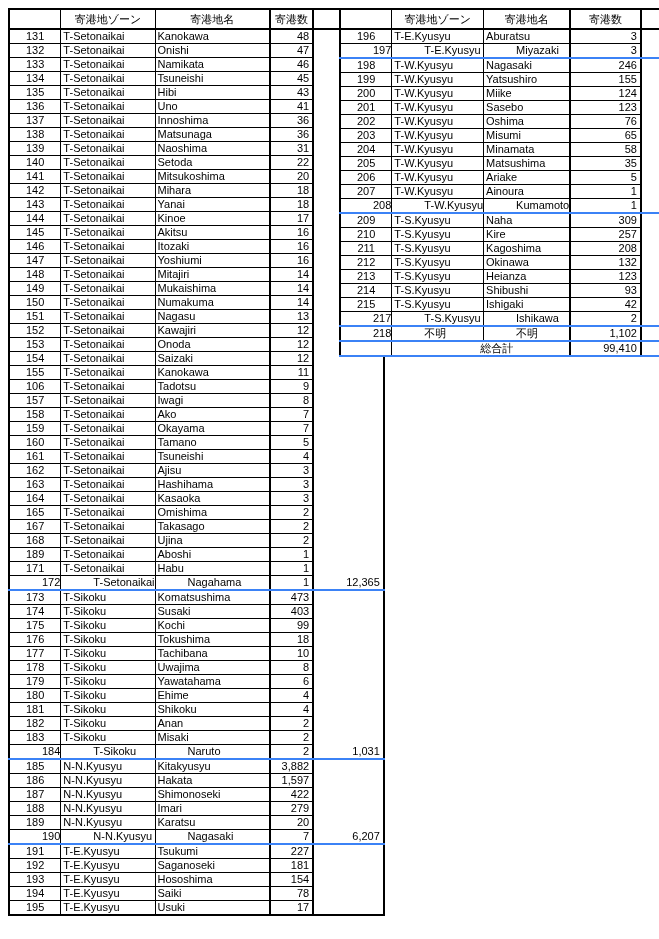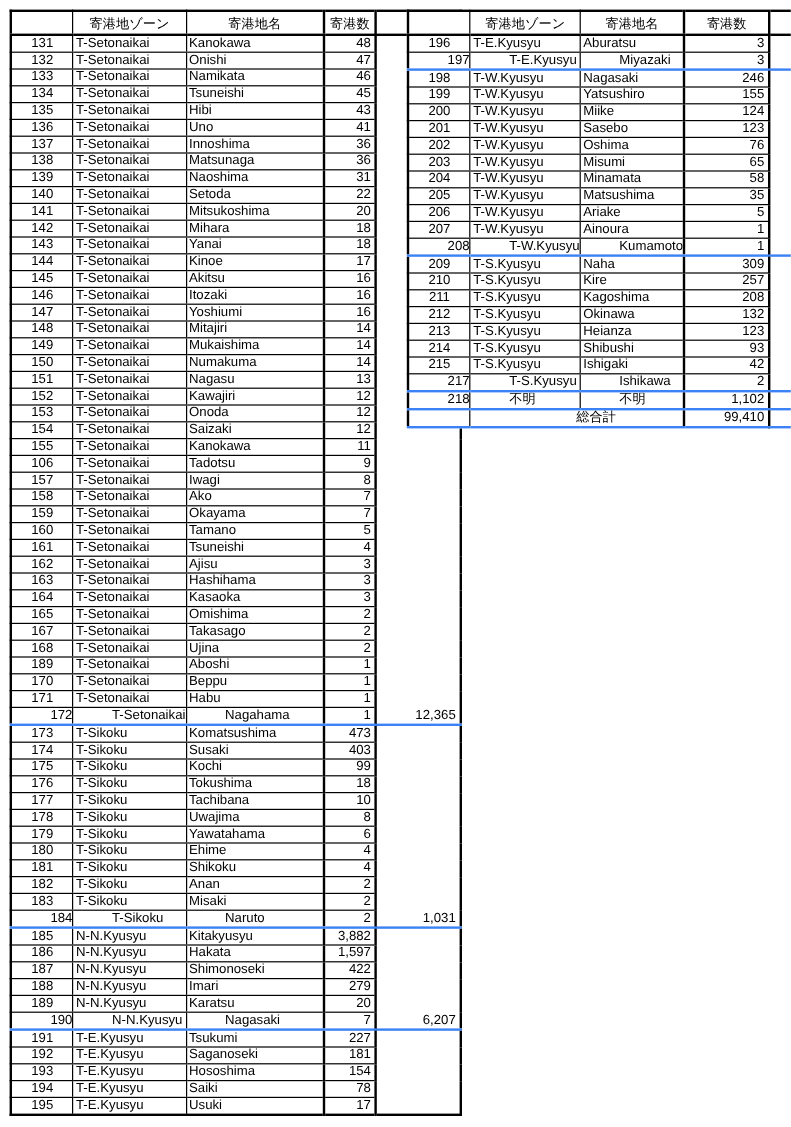--- a/index.html
+++ b/index.html
@@ -343,27 +343,20 @@
           <td class="c-total"></td>
         </tr>
         <tr>
           <td class="c-idx">189</td>
           <td class="c-zone">T-Setonaikai</td>
           <td class="c-port">Aboshi</td>
           <td class="c-calls">1</td>
           <td class="c-total"></td>
         </tr>
         <tr>
-          <td class="c-idx">170</td>
-          <td class="c-zone">T-Setonaikai</td>
-          <td class="c-port">Beppu</td>
-          <td class="c-calls">1</td>
-          <td class="c-total"></td>
-        </tr>
-        <tr>
           <td class="c-idx">171</td>
           <td class="c-zone">T-Setonaikai</td>
           <td class="c-port">Habu</td>
           <td class="c-calls">1</td>
           <td class="c-total"></td>
         </tr>
         <tr class="group-end">
           <td class="c-idx">172</td>
           <td class="c-zone">T-Setonaikai</td>
           <td class="c-port">Nagahama</td>

